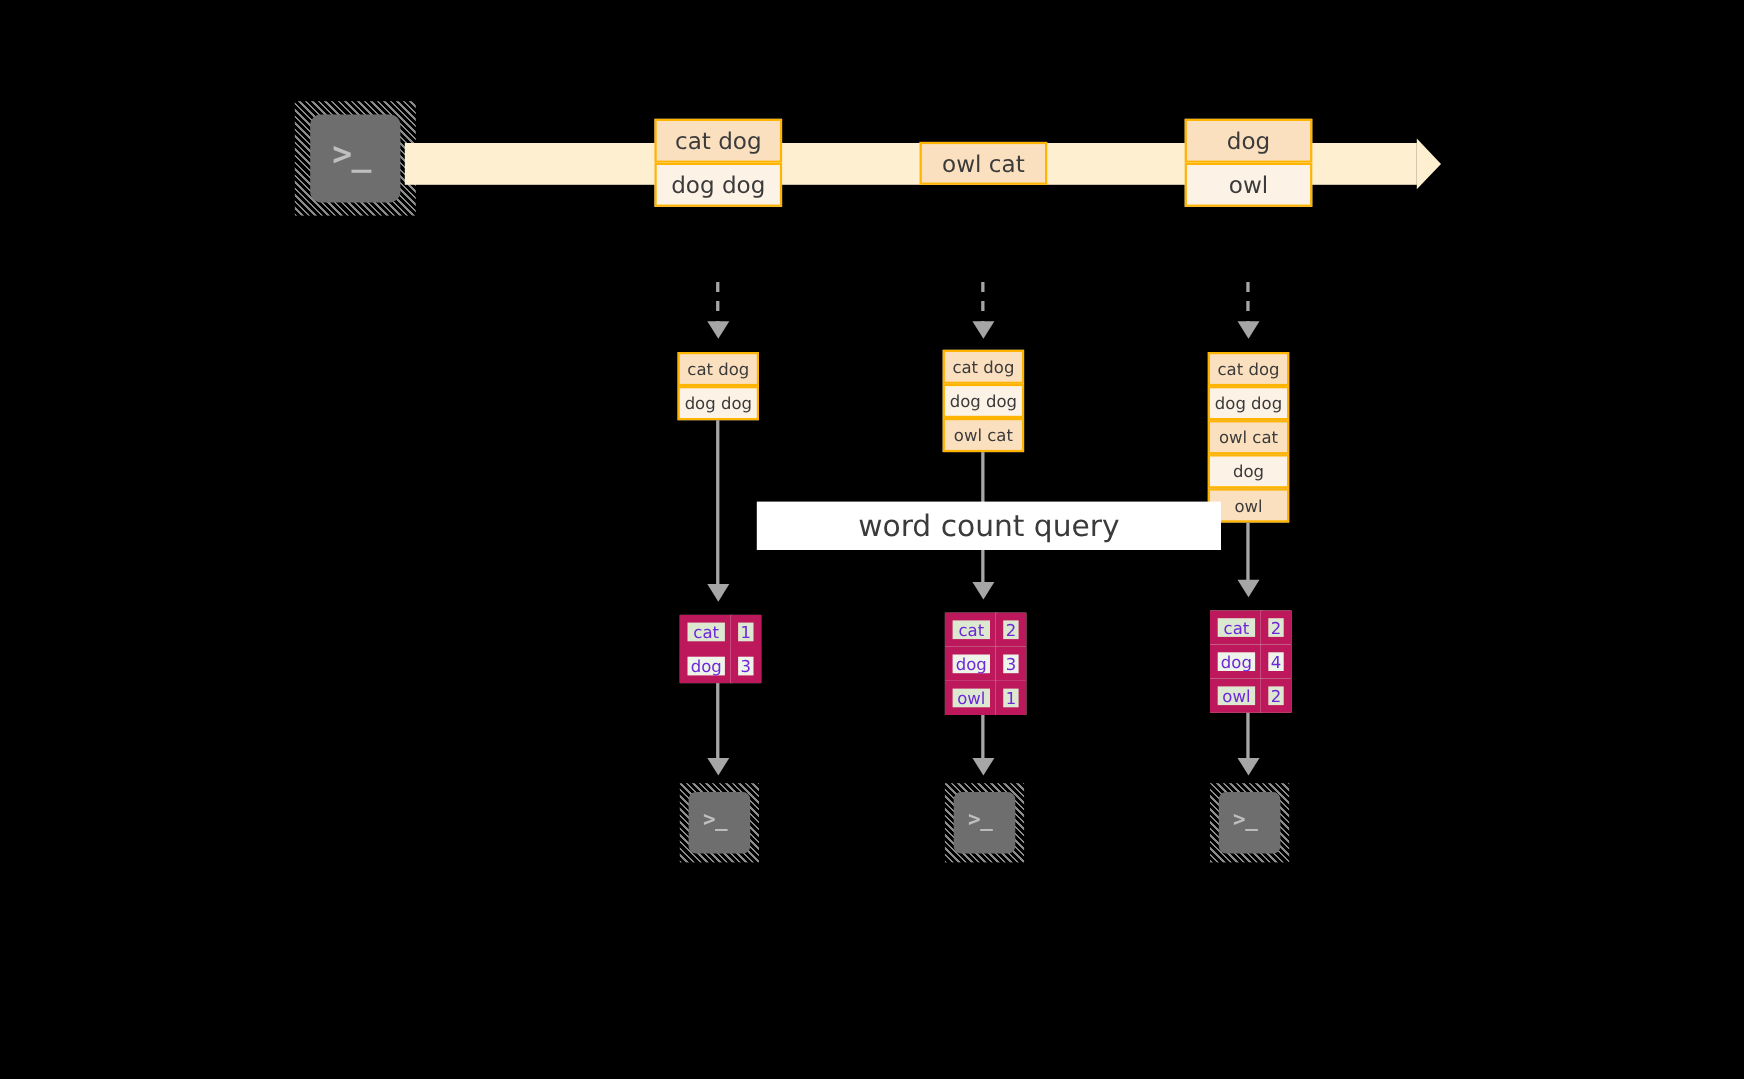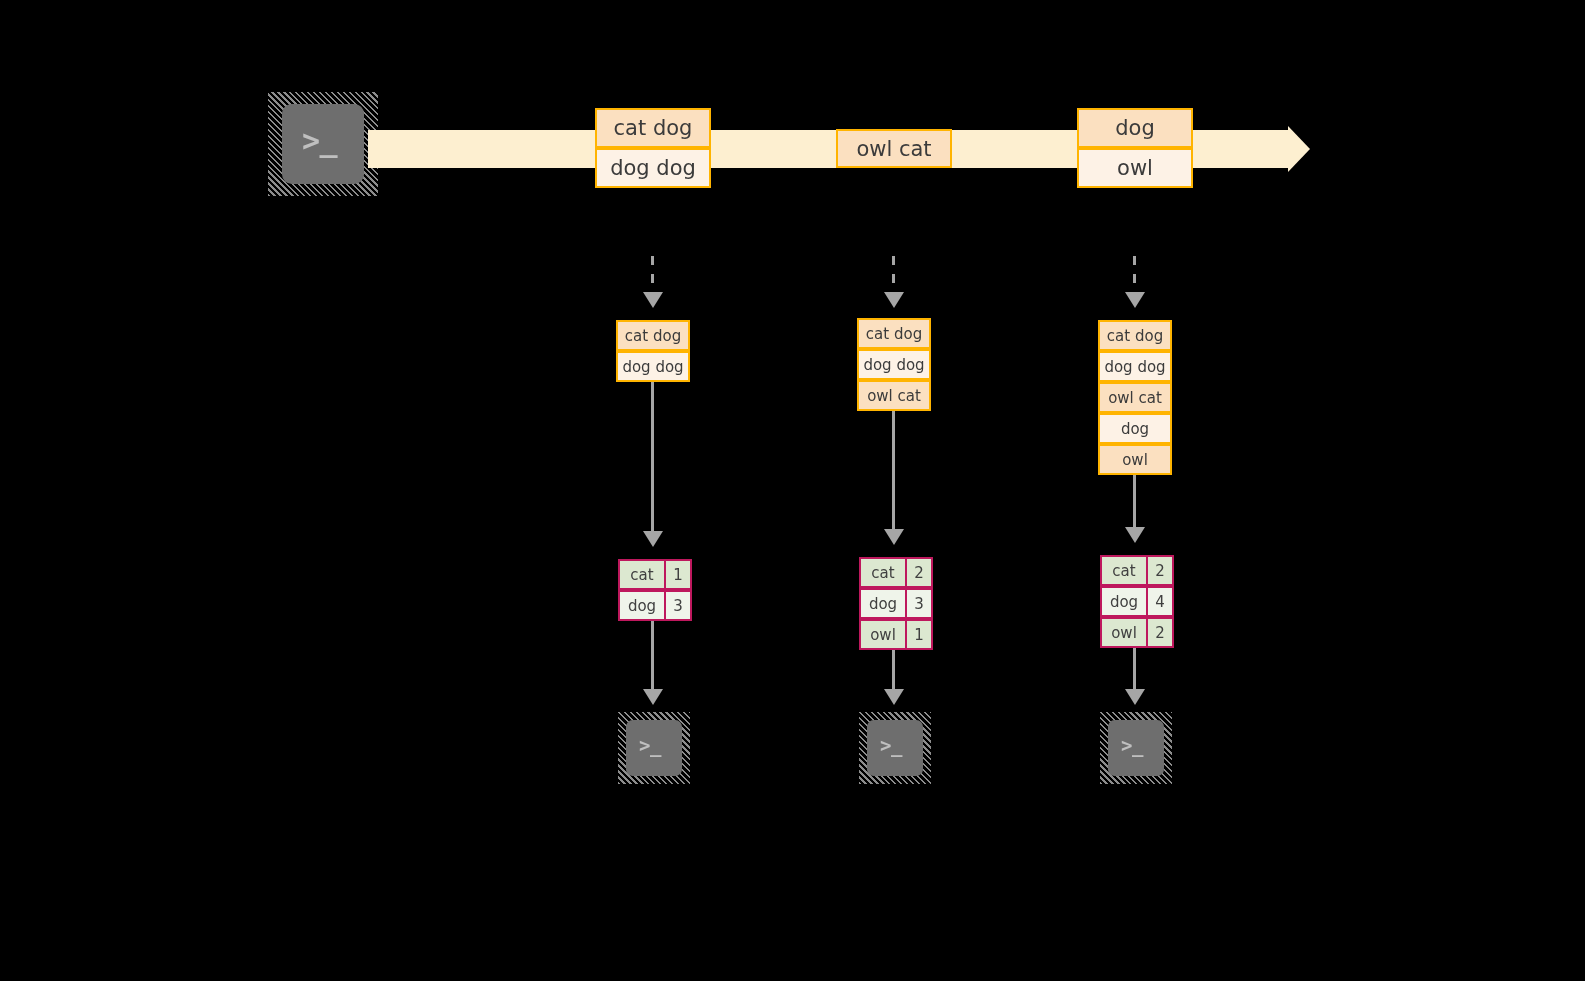--- a/index.html
+++ b/index.html
@@ -84,22 +84,22 @@
     justify-content: center;
     white-space: nowrap;
   }
   .sbox.dark  { background: #FBE0C0; }
   .sbox.light { background: #FDF2E6; }
 
   
   .gcell {
     position: absolute;
     box-sizing: border-box;
-    border: 2px solid #be185d;
-    color: #404040;
+    border: 7px solid #be185d;
+    color: #6d28d9;
     font-size: 15px;
     display: flex;
     align-items: center;
     justify-content: center;
     white-space: nowrap;
   }
   .gcell.dark  { background: #DCE8D0; }
   .gcell.light { background: #EFF4EA; }
 
   
@@ -231,14 +231,17 @@
 
   <div class="vline" style="left:1133px; top:648px; height:43px;"></div>
   <div class="vhead" style="left:1125px; top:689px;"></div>
 
   <div class="term" style="left:1100px; top:712px; width:72px; height:72px;">
     <div class="hatch"></div>
     <div class="body" style="left:8px; top:8px; right:8px; bottom:8px;"></div>
     <div class="glyph" style="left:21px; top:24px; font-size:19px;">&gt;_</div>
   </div>
 
+  <div class="qband" style="left:688px; top:456px; width:422px; height:44px; font-size:27px;">
+    <span>word count query</span>
+  </div>
 
 </div>
 
 </body></html>

